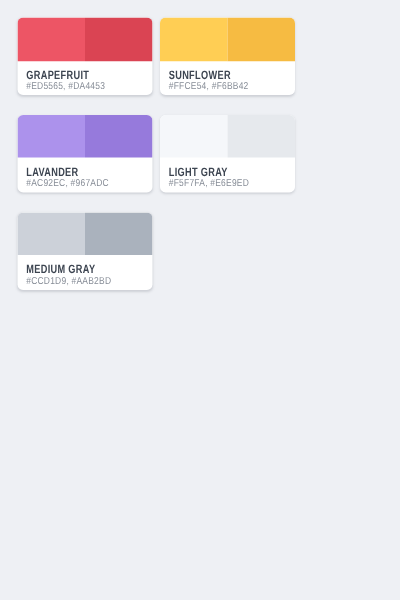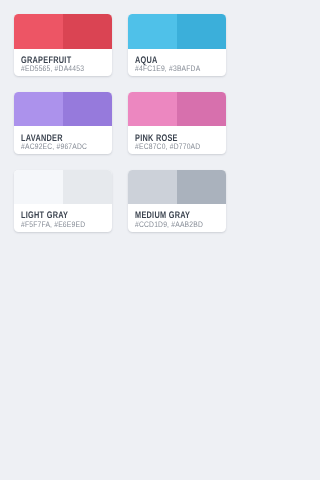--- a/index.html
+++ b/index.html
@@ -16,21 +16,21 @@
     display:grid;
     grid-template-columns:98px 98px;
     grid-auto-rows:62px;
     column-gap:15.4px;
     row-gap:15.7px;
     padding:14.3px 0 0 14.3px;
     align-content:start;
   }
   .swatch-card {
     position:relative;
-    width:98px;
+    width:108px;
     height:62px;
     background:#ffffff;
     border-radius:4.5px;
     box-shadow:0 1px 2px rgba(90,95,110,0.22);
     overflow:hidden;
   }
   .swatch-bands {
     display:flex;
     height:34.4px;
   }
@@ -79,46 +79,36 @@
       <div class="swatch-band" style="background-color: rgb(237, 85, 101);"></div>
       <div class="swatch-band" style="background-color: rgb(218, 68, 83);"></div>
     </div>
     <div class="swatch-info">
       <div class="swatch-name">GRAPEFRUIT</div>
       <div class="swatch-hex">#ED5565, #DA4453</div>
     </div>
   </div>
   <div class="swatch-card">
     <div class="swatch-bands">
-      <div class="swatch-band" style="background-color: rgb(79, 193, 233);"></div>
-      <div class="swatch-band" style="background-color: rgb(59, 175, 218);"></div>
+      <div class="swatch-band" style="background-color: rgb(255, 206, 84);"></div>
+      <div class="swatch-band" style="background-color: rgb(246, 187, 66);"></div>
     </div>
     <div class="swatch-info">
-      <div class="swatch-name">AQUA</div>
-      <div class="swatch-hex">#4FC1E9, #3BAFDA</div>
+      <div class="swatch-name">SUNFLOWER</div>
+      <div class="swatch-hex">#FFCE54, #F6BB42</div>
     </div>
   </div>
   <div class="swatch-card">
     <div class="swatch-bands">
       <div class="swatch-band" style="background-color: rgb(172, 146, 236);"></div>
       <div class="swatch-band" style="background-color: rgb(150, 122, 220);"></div>
     </div>
     <div class="swatch-info">
       <div class="swatch-name">LAVANDER</div>
       <div class="swatch-hex">#AC92EC, #967ADC</div>
-    </div>
-  </div>
-  <div class="swatch-card">
-    <div class="swatch-bands">
-      <div class="swatch-band" style="background-color: rgb(236, 135, 192);"></div>
-      <div class="swatch-band" style="background-color: rgb(215, 112, 173);"></div>
-    </div>
-    <div class="swatch-info">
-      <div class="swatch-name">PINK ROSE</div>
-      <div class="swatch-hex">#EC87C0, #D770AD</div>
     </div>
   </div>
   <div class="swatch-card">
     <div class="swatch-bands">
       <div class="swatch-band" style="background-color: rgb(245, 247, 250);"></div>
       <div class="swatch-band" style="background-color: rgb(230, 233, 237);"></div>
     </div>
     <div class="swatch-info">
       <div class="swatch-name">LIGHT GRAY</div>
       <div class="swatch-hex">#F5F7FA, #E6E9ED</div>

